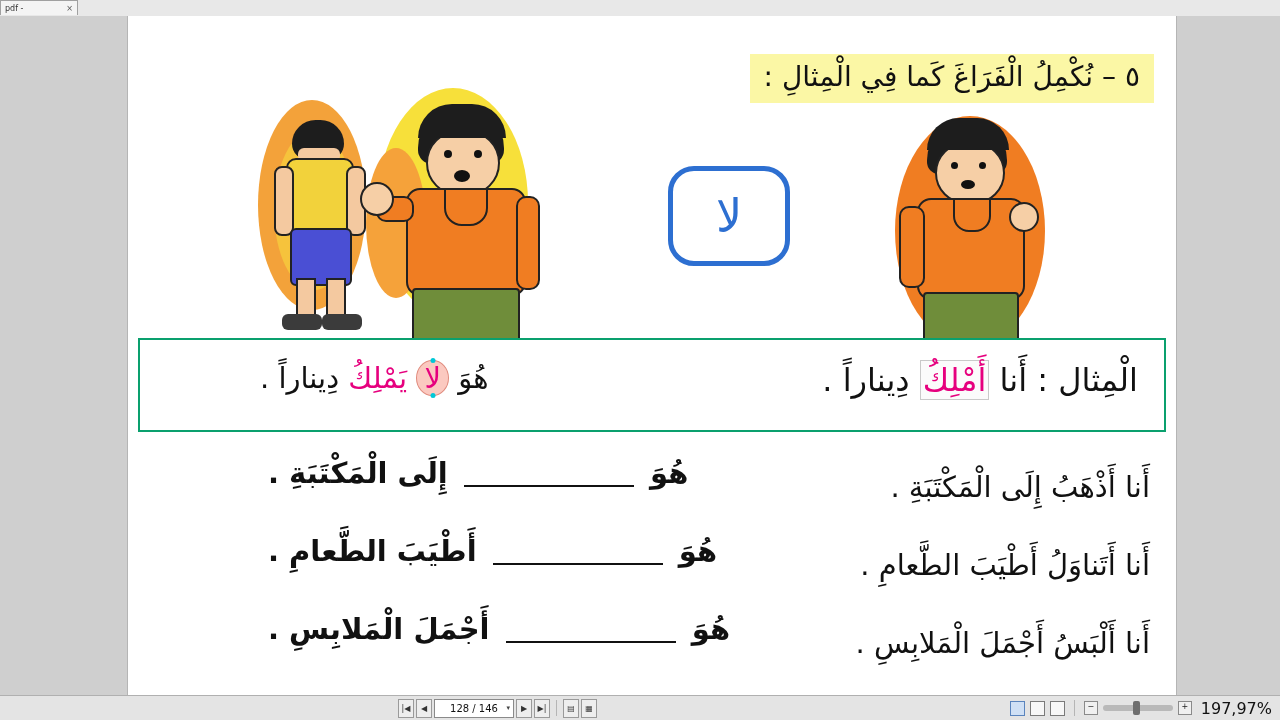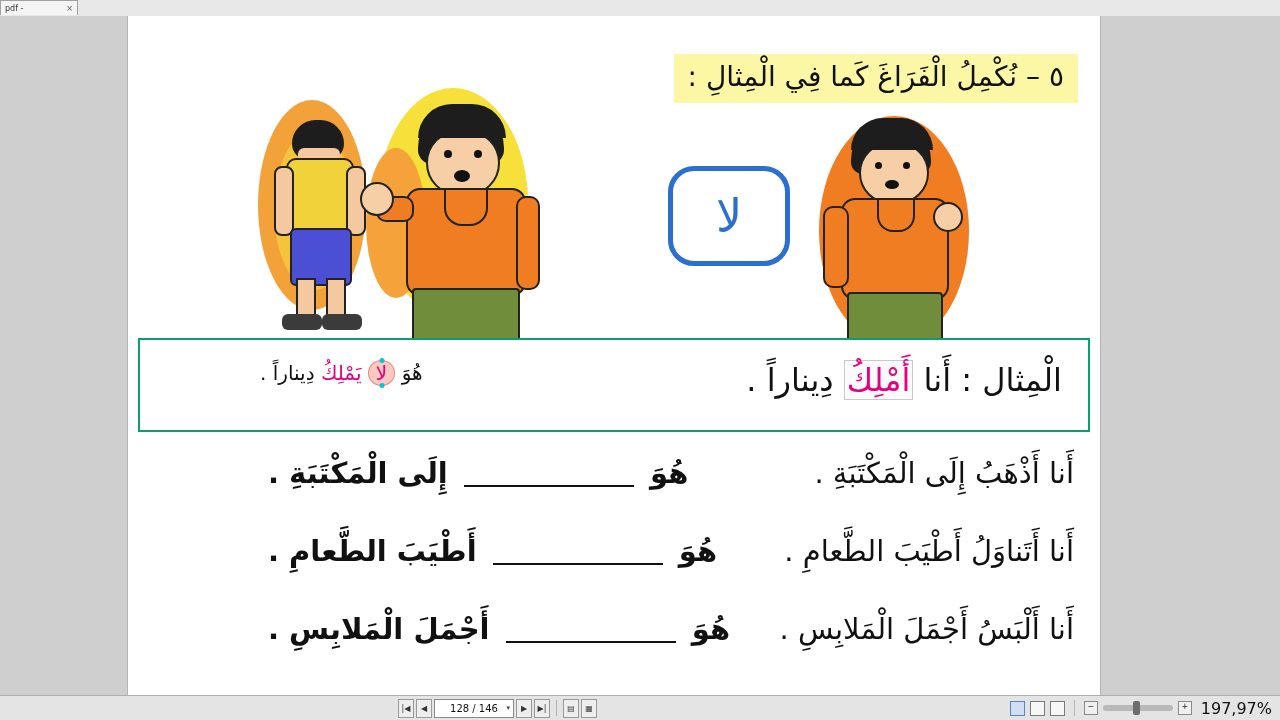--- a/index.html
+++ b/index.html
@@ -22,21 +22,21 @@
     box-sizing:border-box;overflow:hidden;white-space:nowrap;
   }
   .tab .x{position:absolute;right:4px;top:0;font-size:8px;color:#555;}
 
   
   .viewport{
     position:absolute;left:0;top:16px;width:1280px;height:680px;
     background:#cfcfcf;overflow:hidden;
   }
   .page{
-    position:absolute;left:128px;top:0;width:972px;height:680px;
+    position:absolute;left:128px;top:0;width:1048px;height:680px;
     background:#ffffff;box-shadow:0 0 0 1px #b5b5b5;
   }
 
   
   .banner{
     position:absolute;right:22px;top:38px;
     background:#fbf7a5;
     padding:6px 14px 10px 14px;
     font-size:28px;color:#111;direction:rtl;white-space:nowrap;
     font-family:"DejaVu Sans","Liberation Sans",sans-serif;
@@ -65,21 +65,21 @@
     position:absolute;left:10px;right:10px;top:322px;height:90px;
     border:2px solid #0aa06e;background:#fff;
     direction:rtl;
   }
   .ex-right{
     position:absolute;right:26px;top:20px;
     font-size:32px;color:#111;white-space:nowrap;
   }
   .ex-left{
     position:absolute;left:120px;top:20px;
-    font-size:20px;color:#111;white-space:nowrap;
+    font-size:29px;color:#111;white-space:nowrap;
   }
   .hl-box{
     display:inline-block;border:1px solid #c9c9c9;background:#fbfbfb;
     padding:0 2px;
   }
   .pink{color:#e6007e;}
   .oval{
     display:inline-block;position:relative;
     background:#fbc9c0;border:1px solid #e08b7d;border-radius:50%;
     padding:0 7px;color:#e6007e;
@@ -90,21 +90,21 @@
   }
   .oval:before{top:-3px;}
   .oval:after{bottom:-3px;}
 
   
   .lines{position:absolute;left:0;right:0;top:430px;direction:rtl;}
   .row{
     position:relative;height:78px;
     font-size:29px;color:#111;white-space:nowrap;
   }
-  .row .right-part{position:absolute;right:26px;top:10px;}
+  .row .right-part{position:absolute;right:26px;top:24px;}
   .row .left-part{position:absolute;left:140px;top:10px;font-weight:bold;}
   .blank{
     display:inline-block;width:170px;border-bottom:2px solid #111;
     height:22px;margin:0 6px;vertical-align:-4px;
   }
 
   
   .toolbar{
     position:absolute;left:0;bottom:0;width:1280px;height:24px;
     background:#e4e4e4;border-top:1px solid #b0b0b0;

